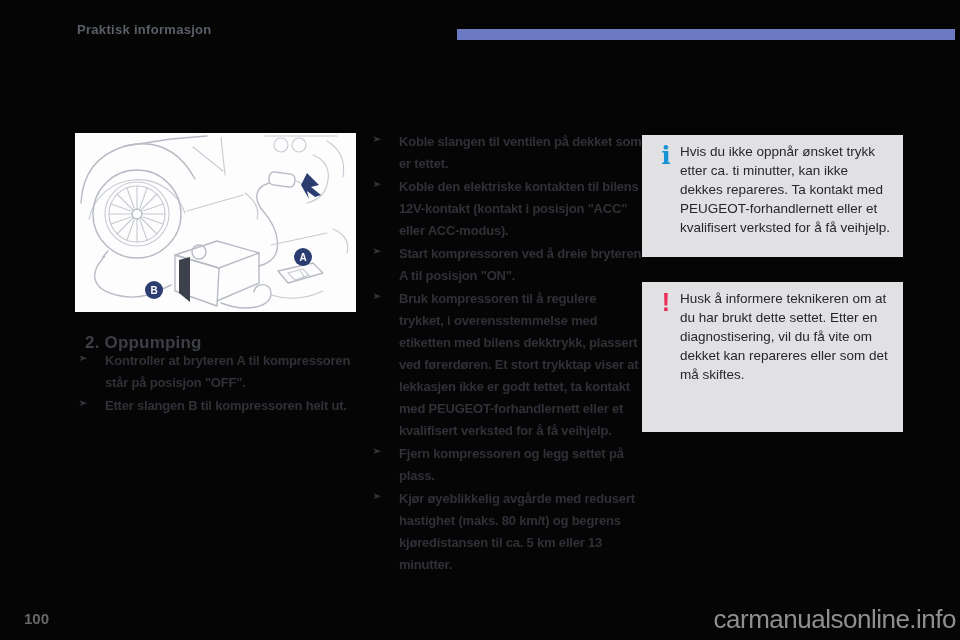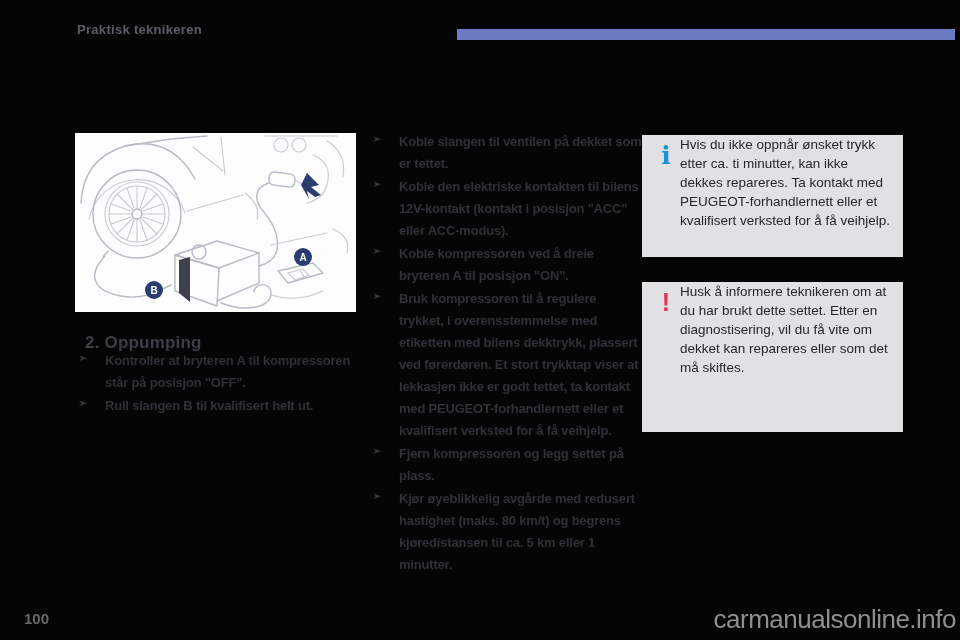--- a/index.html
+++ b/index.html
@@ -23,38 +23,38 @@
   .step-text{flex:1;font-size:13px;line-height:22px;font-weight:700;color:#2f3137;
         letter-spacing:-0.2px;}
   
   .note{position:absolute;left:642px;width:261px;background:#e1e1e3;}
   .note-info{top:135px;height:122px;}
   .note-warn{top:282px;height:150px;}
   .note-icon{position:absolute;left:12px;top:6px;width:24px;text-align:center;font-size:25px;
         font-weight:700;font-family:"DejaVu Serif", serif;}
   .icon-info{color:#1793d6;}
   .icon-warn{color:#ea2d55;font-family:"Liberation Sans",sans-serif;}
-  .note p{margin:0 10px 0 38px;padding-top:0;font-size:13.5px;line-height:19px;color:#27272b;}
+  .note p{margin:0 10px 0 38px;padding-top:7px;font-size:13.5px;line-height:19px;color:#27272b;}
   .note p + p{padding-top:0;text-align:center;}
   
   .page-number{position:absolute;left:24px;top:610px;font-size:15px;font-weight:700;color:#67676a;}
   .watermark{position:absolute;right:4px;top:604px;font-size:26px;color:#8f8f91;
         letter-spacing:-0.5px;}
   svg .ln{fill:none;stroke:#b7bbc5;stroke-width:1.4;stroke-linecap:round;stroke-linejoin:round;}
   svg .ln2{fill:none;stroke:#c6cad2;stroke-width:1.1;stroke-linecap:round;}
   svg .navy{fill:#2b3c70;}
   svg .lbl{fill:#ffffff;font-family:"Liberation Sans",sans-serif;font-size:10px;font-weight:700;
         text-anchor:middle;}
 </style>
 </head>
 <body>
 
 <div class="page">
 
-  <div class="chapter-title">Praktisk teknikeren</div>
+  <div class="chapter-title">Praktisk informasjon</div>
   <div class="accent-bar"></div>
 
   <div class="figure">
     <svg width="281" height="179" viewBox="0 0 281 179">
 
       <path class="ln" d="M6,70 Q8,26 50,13 Q96,2 120,46"></path>
       <path class="ln2" d="M14,86 A50 50 0 0 1 110,80"></path>
       <path class="ln" d="M50,13 L96,6 L132,3"></path>
       <path class="ln2" d="M118,14 L148,38 M146,4 L150,42 M112,78 L168,62"></path>
 
@@ -108,48 +108,48 @@
 
   <h2 class="section-heading">2. Oppumping</h2>
 
   <div class="steps steps-left">
     <div class="step">
       <span class="step-arrow">➤</span>
       <span class="step-text">Kontroller at bryteren A til kompressoren står på posisjon "OFF".</span>
     </div>
     <div class="step">
       <span class="step-arrow">➤</span>
-      <span class="step-text">Rull slangen B til kvalifisert helt ut.</span>
+      <span class="step-text">Etter slangen B til kompressoren helt ut.</span>
     </div>
   </div>
 
   <div class="steps steps-mid">
     <div class="step">
       <span class="step-arrow">➤</span>
       <span class="step-text">Koble slangen til ventilen på dekket som er tettet.</span>
     </div>
     <div class="step">
       <span class="step-arrow">➤</span>
       <span class="step-text">Koble den elektriske kontakten til bilens 12V-kontakt (kontakt i posisjon "ACC" eller ACC-modus).</span>
     </div>
     <div class="step">
       <span class="step-arrow">➤</span>
-      <span class="step-text">Koble kompressoren ved å dreie bryteren A til posisjon "ON".</span>
+      <span class="step-text">Start kompressoren ved å dreie bryteren A til posisjon "ON".</span>
     </div>
     <div class="step">
       <span class="step-arrow">➤</span>
       <span class="step-text">Bruk kompressoren til å regulere trykket, i overensstemmelse med etiketten med bilens dekktrykk, plassert ved førerdøren. Et stort trykktap viser at lekkasjen ikke er godt tettet, ta kontakt med PEUGEOT-forhandlernett eller et kvalifisert verksted for å få veihjelp.</span>
     </div>
     <div class="step">
       <span class="step-arrow">➤</span>
       <span class="step-text">Fjern kompressoren og legg settet på plass.</span>
     </div>
     <div class="step">
       <span class="step-arrow">➤</span>
-      <span class="step-text">Kjør øyeblikkelig avgårde med redusert hastighet (maks. 80 km/t) og begrens kjøredistansen til ca. 5 km eller 1 minutter.</span>
+      <span class="step-text">Kjør øyeblikkelig avgårde med redusert hastighet (maks. 80 km/t) og begrens kjøredistansen til ca. 5 km eller 13 minutter.</span>
     </div>
   </div>
 
   <div class="note note-info">
     <span class="note-icon icon-info">i</span>
     <p>Hvis du ikke oppnår ønsket trykk etter ca. ti minutter, kan ikke dekkes repareres. Ta kontakt med PEUGEOT-forhandlernett eller et kvalifisert verksted for å få veihjelp.</p>
   </div>
 
   <div class="note note-warn">
     <span class="note-icon icon-warn">!</span>

